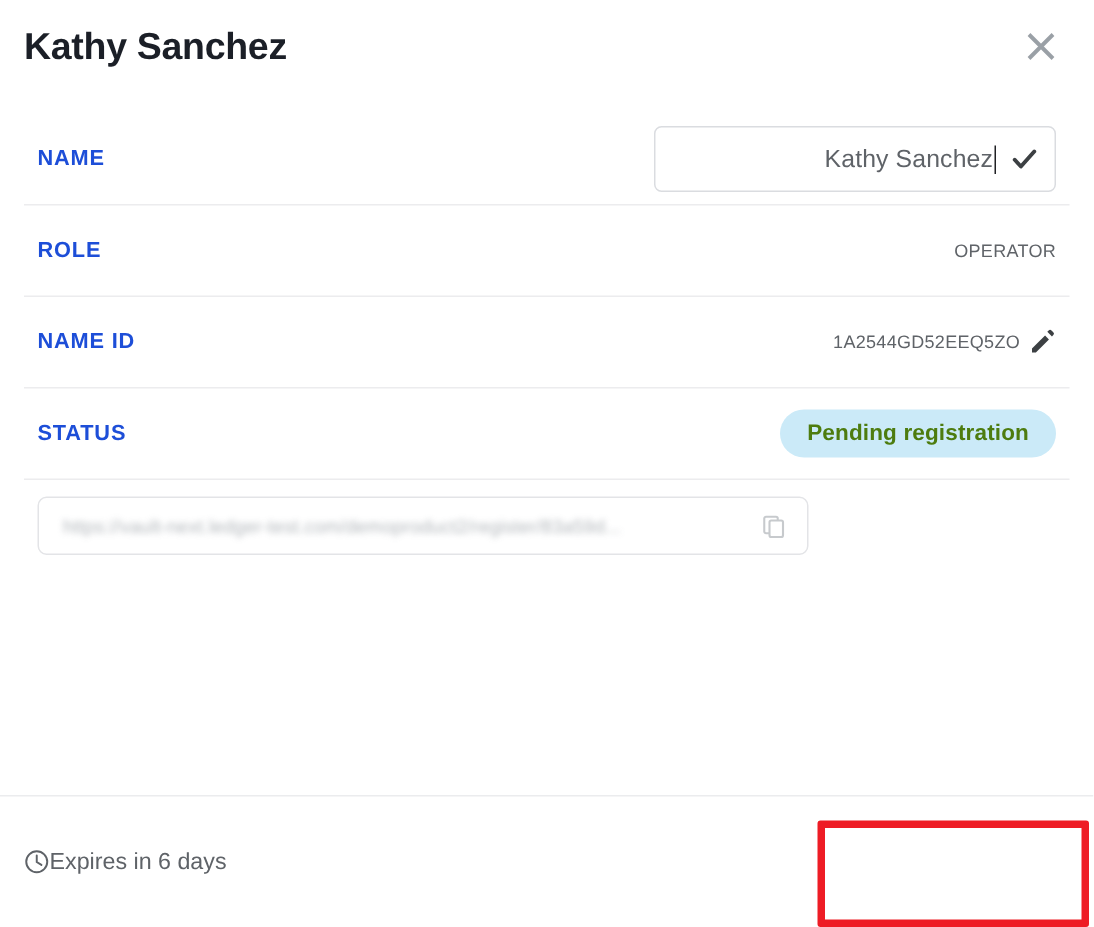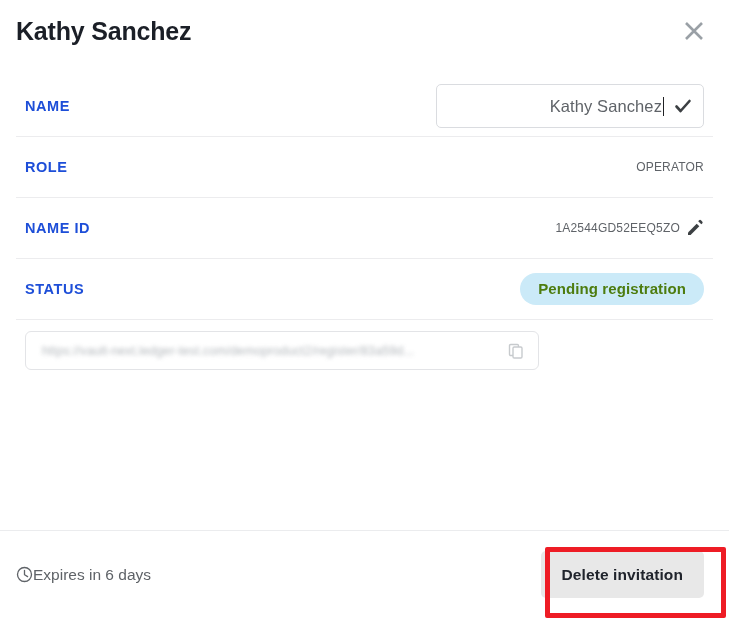--- a/index.html
+++ b/index.html
@@ -323,18 +323,17 @@
   <div class="footer">
     <div class="expires">
       <span class="clock-icon">
         <svg width="17" height="17" viewBox="0 0 17 17" aria-hidden="true">
           <circle cx="8.5" cy="8.5" r="7" fill="none" stroke="#5f6368" stroke-width="1.3"></circle>
           <path d="M8.5 4.3 L8.5 8.7 L11.6 10.6" fill="none" stroke="#5f6368" stroke-width="1.3" stroke-linecap="round"></path>
         </svg>
       </span>
       <span>Expires in 6 days</span>
     </div>
-    <button class="delete-btn">Delete invitation</button>
   </div>
 
 </div>
 
 <div class="annotation-box"></div>
 
 </body></html>

